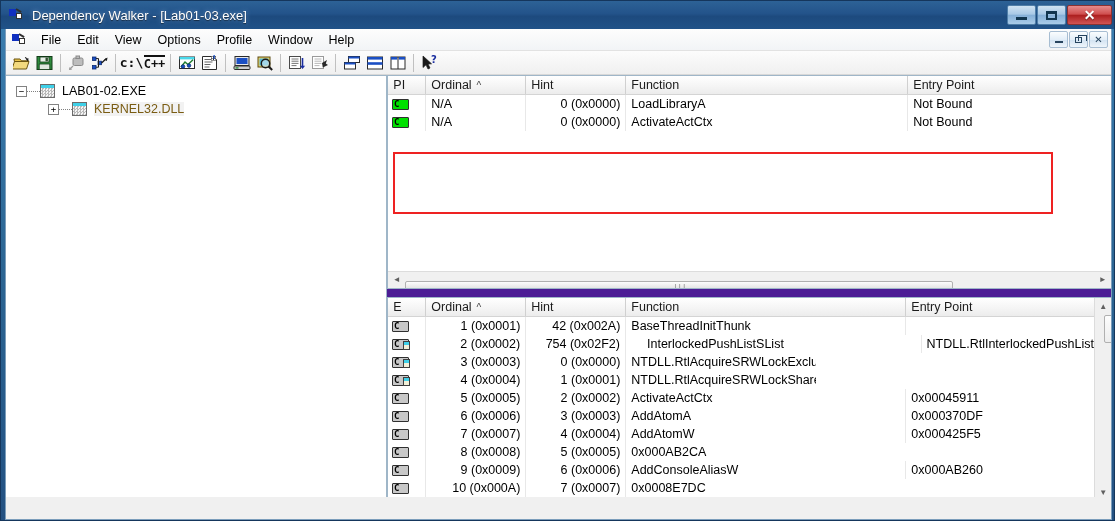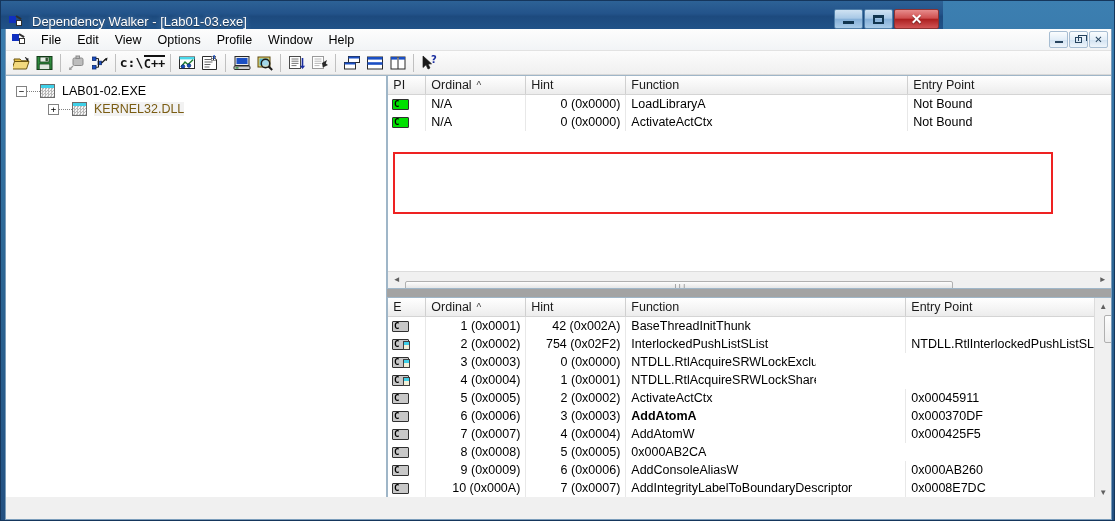--- a/index.html
+++ b/index.html
@@ -17,23 +17,23 @@
     position: relative;
     width: 1115px; height: 521px;
     background: linear-gradient(to bottom, #3c7fb1 0%, #2c6694 50%, #235182 100%);
     border: 1px solid #15365c;
     overflow: hidden;
   }
 
   
   #title-bar {
     position: absolute; left: 0; top: 0;
-    width: 942px; height: 28px;
+    width: 1115px; height: 28px;
     background: linear-gradient(to bottom, #2d6296 0%, #23538a 45%, #1d4a7e 55%, #205288 100%);
-    display: flex; align-items: flex-end;
+    display: flex; align-items: center;
   }
   #title-bar-left { display: flex; align-items: center; padding-left: 8px; flex: 1; min-width: 0; }
   .app-icon {
     width: 16px; height: 14px; position: relative; flex: 0 0 16px; margin-right: 7px;
   }
   .app-icon .sq1 { position: absolute; left: 0; top: 1px; width: 7px; height: 7px; background: #1030c0; }
   .app-icon .sq2 { position: absolute; left: 7px; top: 5px; width: 6px; height: 6px; background: #ffffff; border: 1px solid #303030;}
   .app-icon .arm { position: absolute; left: 7px; top: 0px; width: 6px; height: 2px; background: #303030; transform: rotate(32deg); transform-origin: left center;}
   #title-text {
     color: #ffffff; font-size: 13px;
@@ -136,21 +136,21 @@
   }
   .mod-icon:before {
     content:''; position:absolute; left:0; top:0; right:0; height:3px; background:#3fd0e8;
   }
   .tree-label { font-size: 12.5px; color: #000000; }
   .tree-label.selected { background: #f2f2f2; color: #7a5c12; }
 
   
   #right-pane {
     width: 725px; height: 443px; position: relative;
-    background: #a3a3a3;
+    background: #4c1d95;
   }
   .grid-panel {
     position: absolute; left: 0; width: 725px;
     background: #ffffff;
     border: 1px solid #9fb6c8;
     overflow: hidden;
   }
   #import-panel { top: 0; height: 214px; }
   #export-panel { top: 222px; height: 221px; }
 
@@ -551,21 +551,21 @@
               <div class="grid-row">
                 <div class="gc icocol" style="width: 38px;">
                   <span class="fn-icon gray">
                     <span class="body"></span>
                     <span class="letter">C</span>
                     <span class="badge"></span>
                   </span>
                 </div>
                 <div class="gc num" style="width: 100px;">2 (0x0002)</div>
                 <div class="gc num" style="width: 100px;">754 (0x02F2)</div>
-                <div class="gc " style="width: 280px;">InterlockedPushListSList</div>
+                <div class="gc " style="width: 280px; margin-left: 16px;">InterlockedPushListSList</div>
                 <div class="gc " style="width: 190px; border-right: none;">NTDLL.RtlInterlockedPushListSLis</div>
               </div>
               <div class="grid-row">
                 <div class="gc icocol" style="width: 38px;">
                   <span class="fn-icon gray">
                     <span class="body"></span>
                     <span class="letter">C</span>
                     <span class="badge"></span>
                   </span>
                 </div>
@@ -599,21 +599,21 @@
               </div>
               <div class="grid-row">
                 <div class="gc icocol" style="width: 38px;">
                   <span class="fn-icon gray">
                     <span class="body"></span>
                     <span class="letter">C</span>
                   </span>
                 </div>
                 <div class="gc num" style="width: 100px;">6 (0x0006)</div>
                 <div class="gc num" style="width: 100px;">3 (0x0003)</div>
-                <div class="gc " style="width: 280px; font-weight: bold;">AddAtomA</div>
+                <div class="gc " style="width: 280px;">AddAtomA</div>
                 <div class="gc " style="width: 190px; border-right: none;">0x000370DF</div>
               </div>
               <div class="grid-row">
                 <div class="gc icocol" style="width: 38px;">
                   <span class="fn-icon gray">
                     <span class="body"></span>
                     <span class="letter">C</span>
                   </span>
                 </div>
                 <div class="gc num" style="width: 100px;">7 (0x0007)</div>
@@ -646,21 +646,20 @@
               </div>
               <div class="grid-row">
                 <div class="gc icocol" style="width: 38px;">
                   <span class="fn-icon gray">
                     <span class="body"></span>
                     <span class="letter">C</span>
                   </span>
                 </div>
                 <div class="gc num" style="width: 100px;">10 (0x000A)</div>
                 <div class="gc num" style="width: 100px;">7 (0x0007)</div>
-                <div class="gc " style="width: 280px;">AddIntegrityLabelToBoundaryDescriptor</div>
                 <div class="gc " style="width: 190px; border-right: none;">0x0008E7DC</div>
               </div>
             </div>
 
           <div class="vscroll" style="height:203px">
             <div class="sb-arrow">▲</div>
             <div class="sb-track">
               <div class="sb-thumb-v" style="top:0; height:28px;"></div>
             </div>
             <div class="sb-arrow">▼</div>

